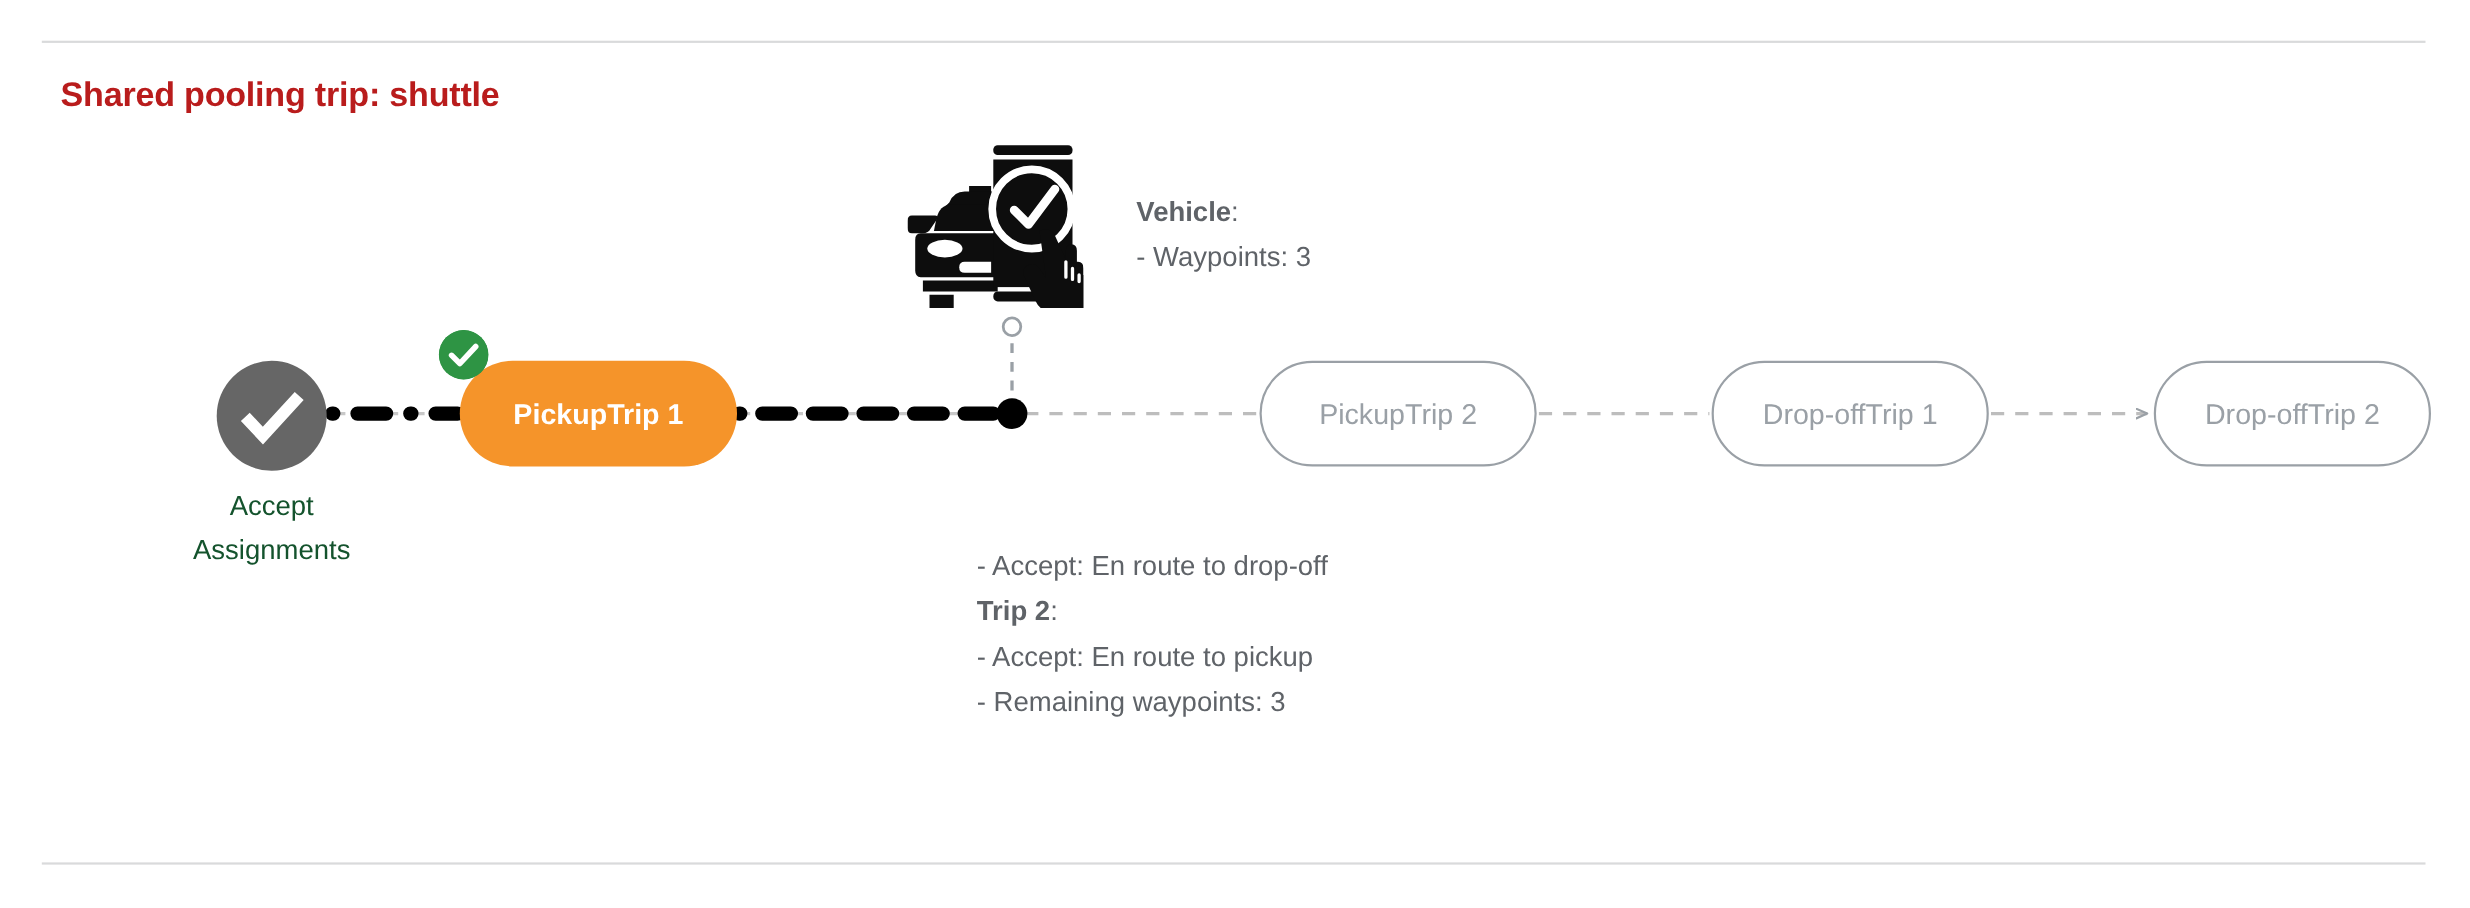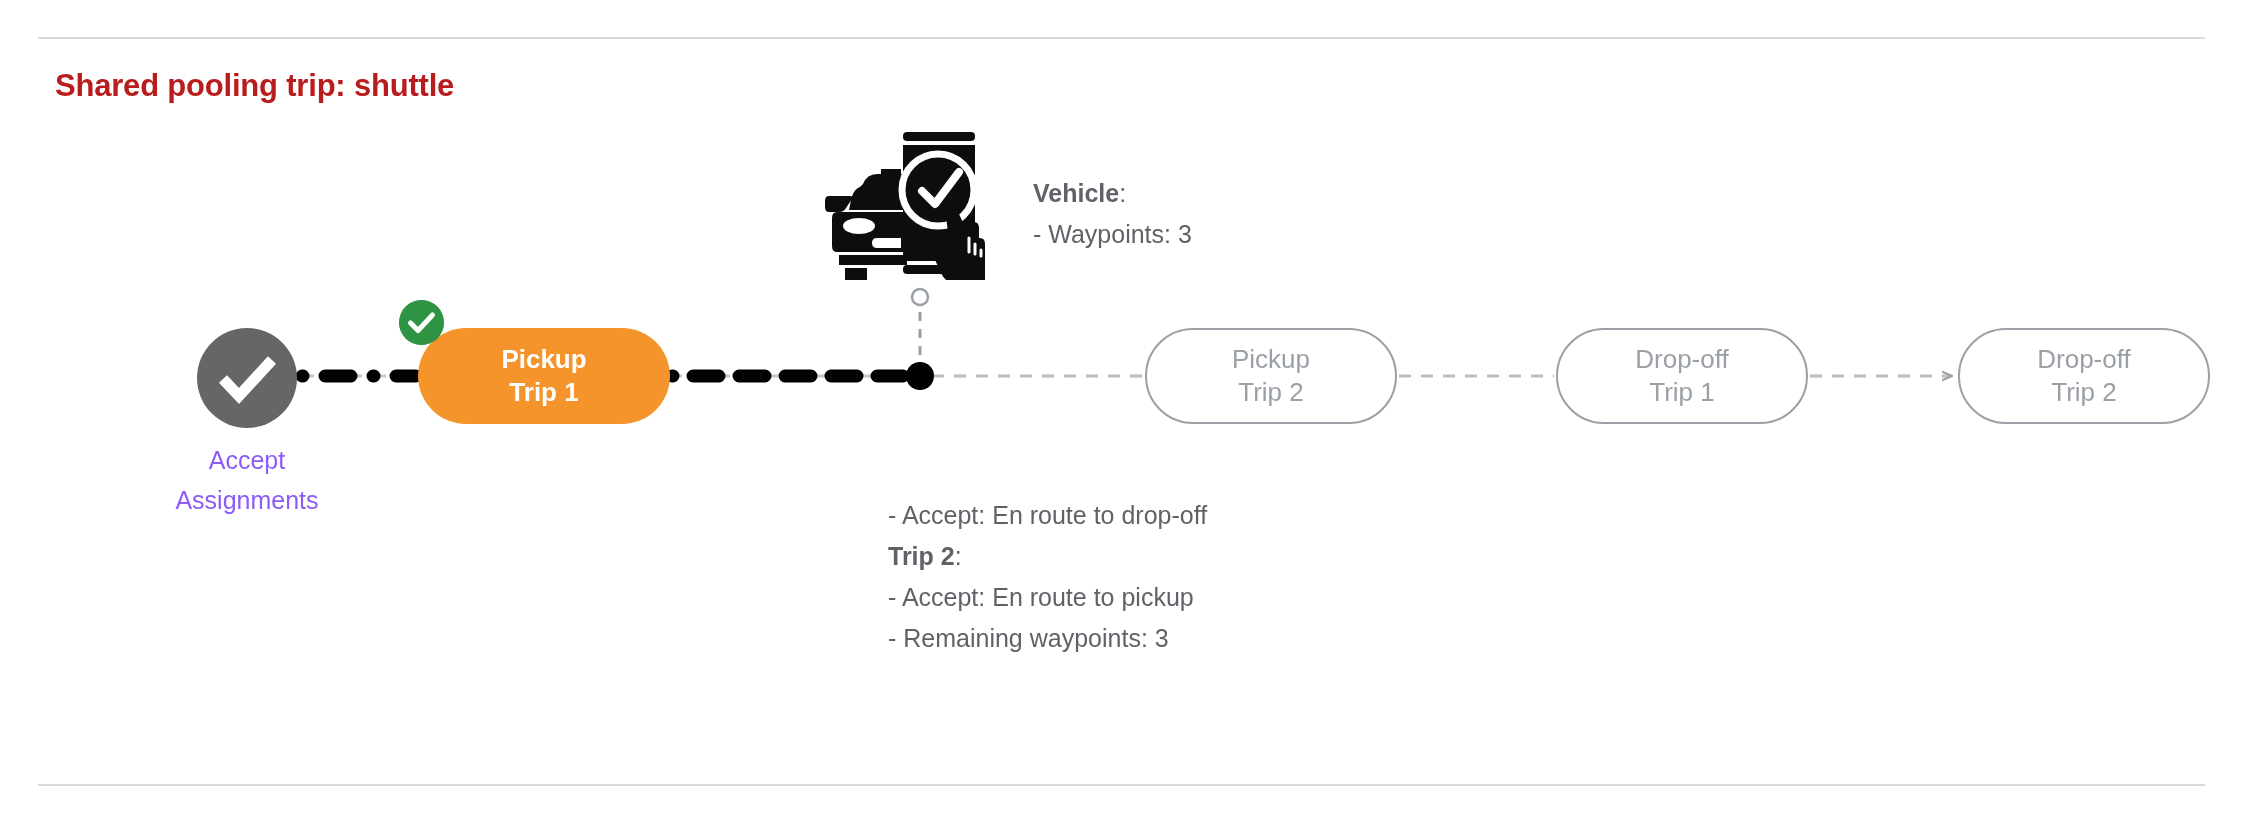--- a/index.html
+++ b/index.html
@@ -74,31 +74,31 @@
     width: 100px; height: 100px;
   }
   #accept-label {
     position: absolute;
     left: -90px;
     top: 112px;
     width: 280px;
     text-align: center;
     font-size: 25px;
     line-height: 40px;
-    color: #8b5cf6;
+    color: #14532d;
   }
 
   
   .pill {
     position: absolute;
     box-sizing: border-box;
     height: 96px;
     border-radius: 48px;
     display: flex;
-    flex-direction: column;
+    flex-direction: row;
     align-items: center;
     justify-content: center;
     font-size: 26px;
     line-height: 33px;
     text-align: center;
     white-space: nowrap;
   }
   .pill.current {
     background: #f5942a;
     color: #ffffff;

